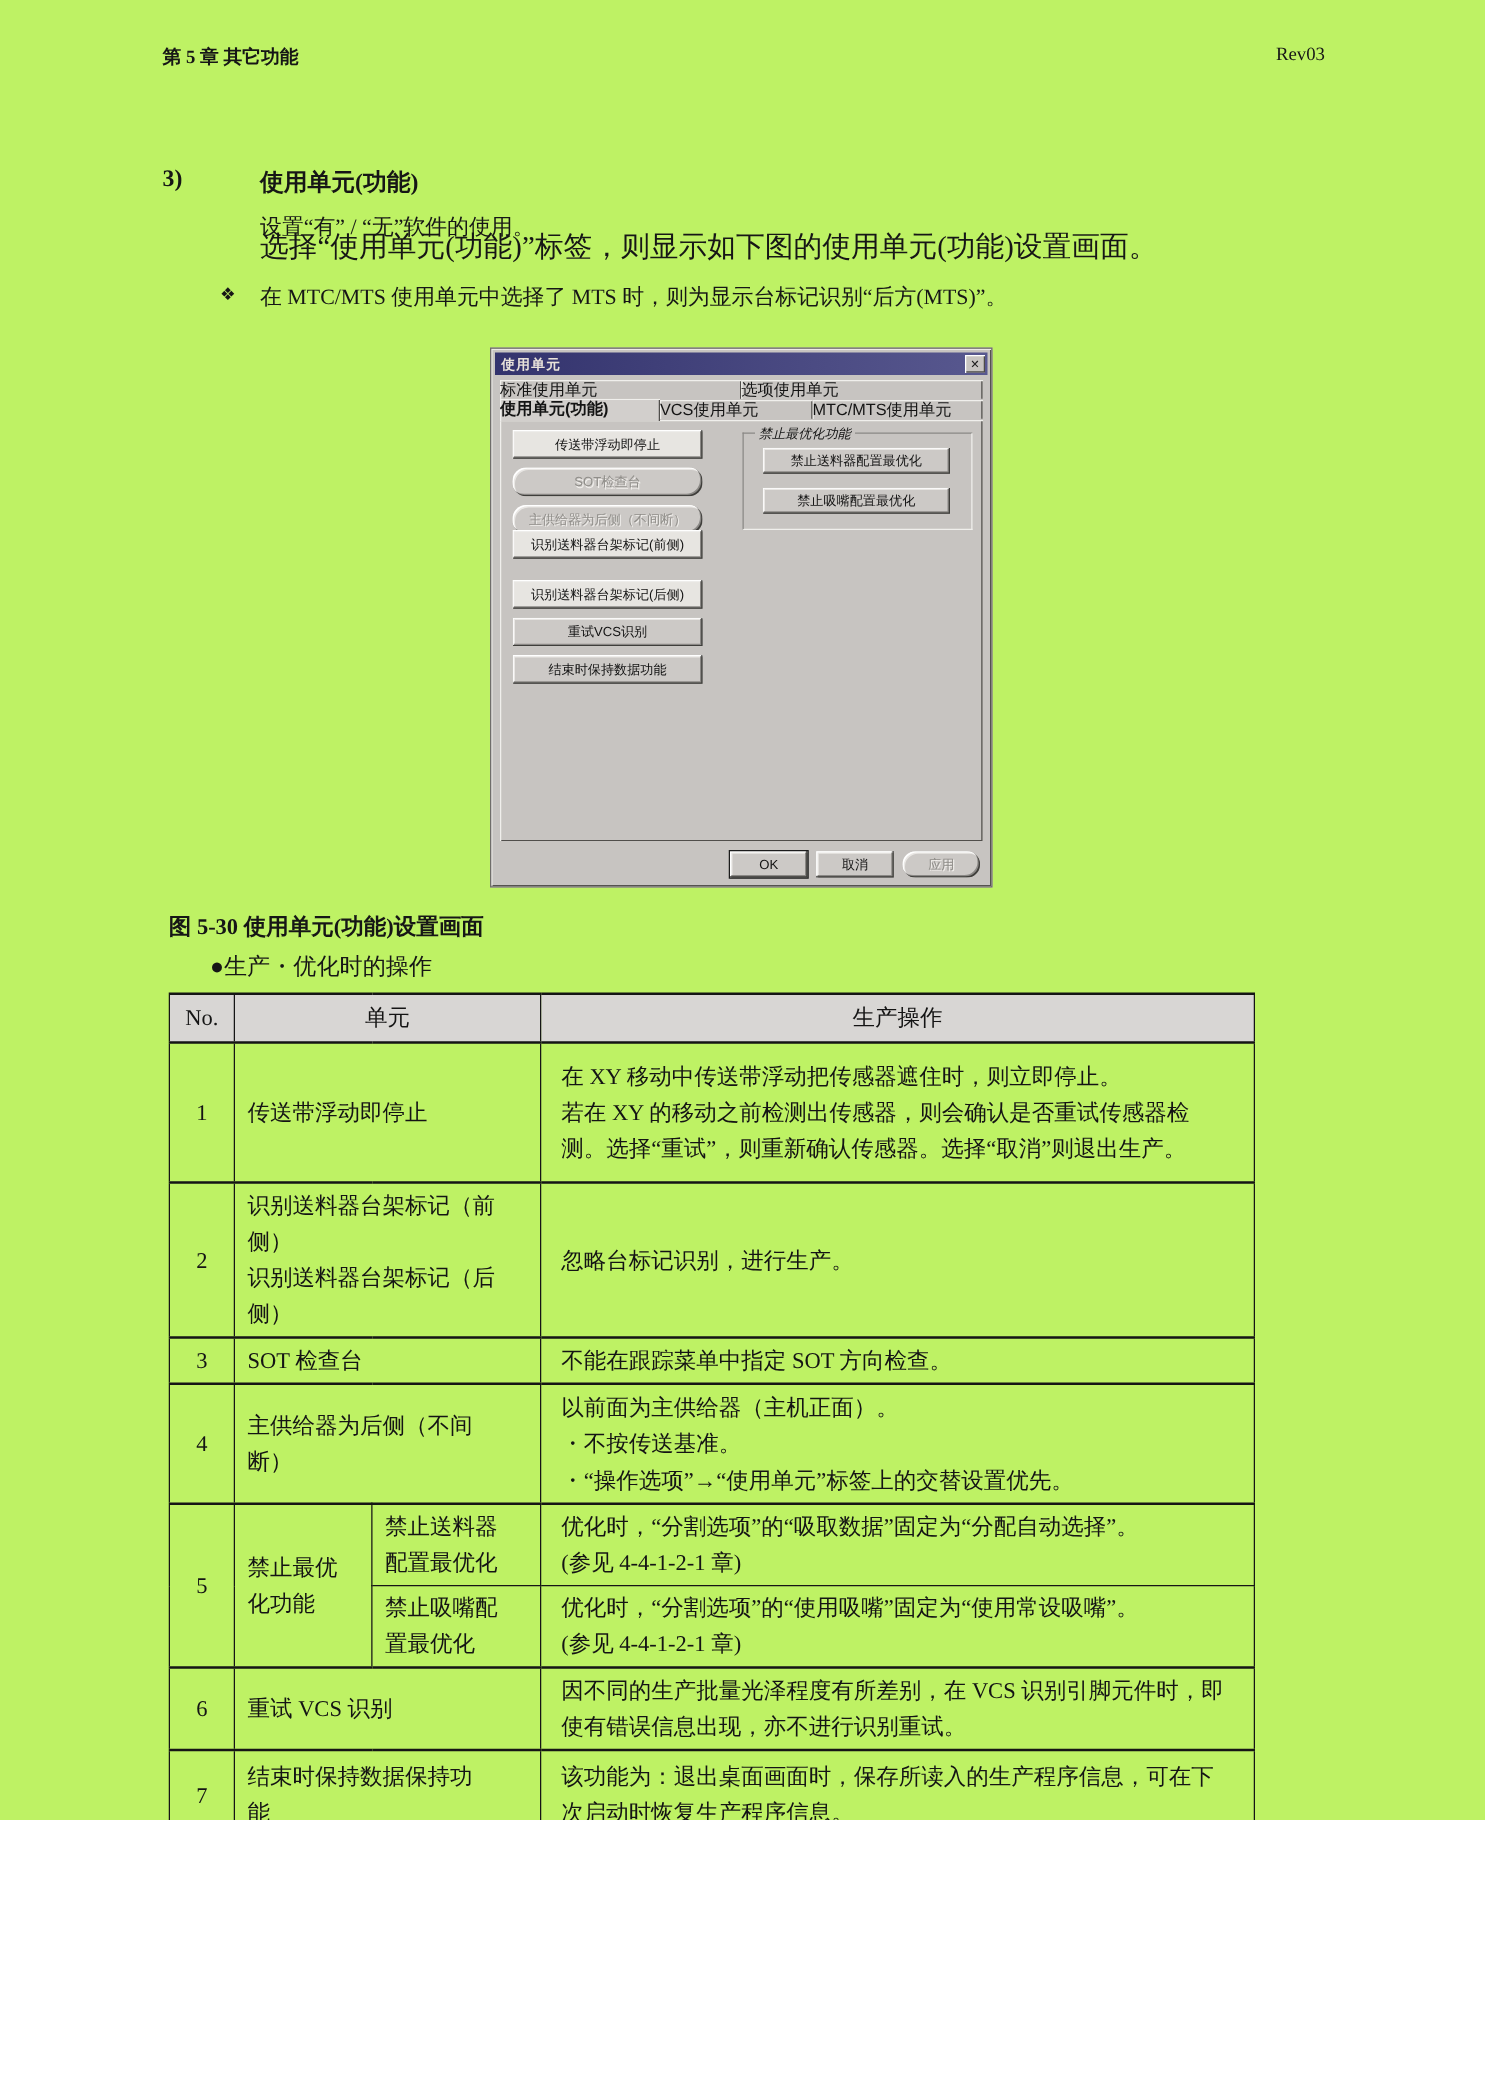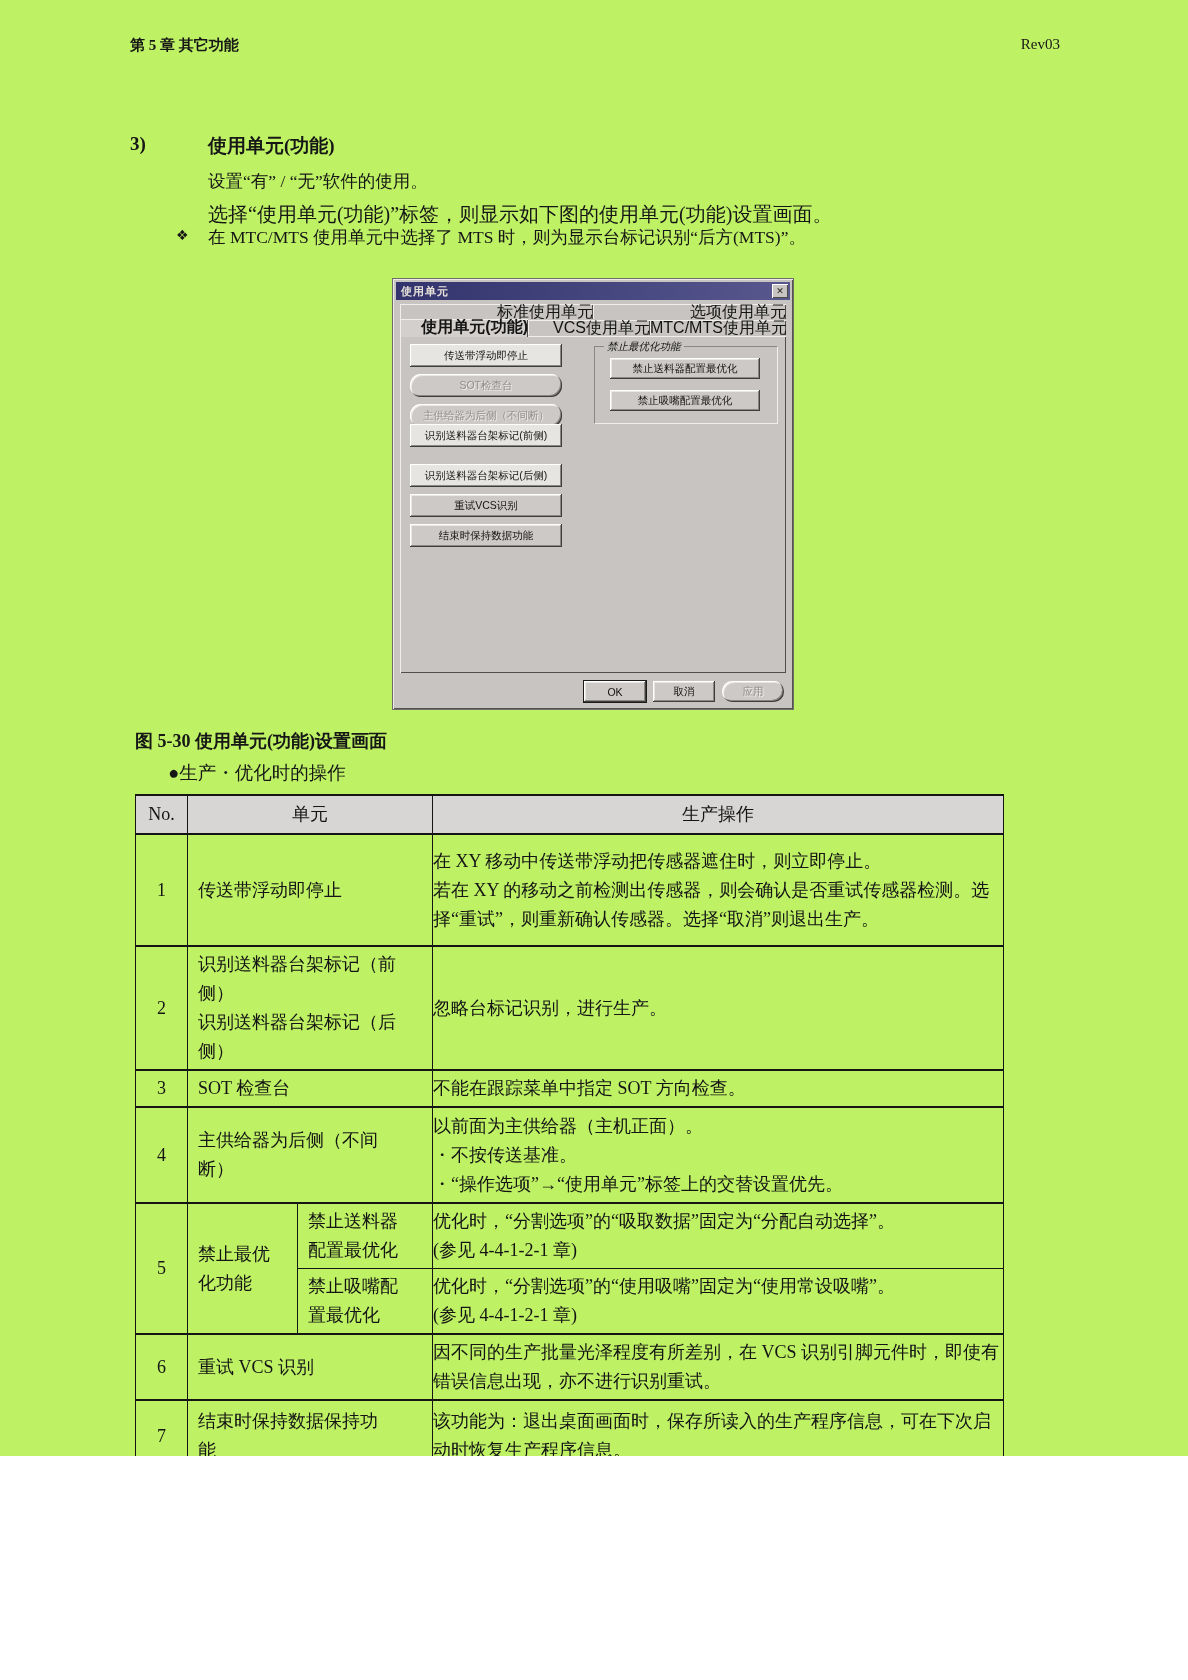--- a/index.html
+++ b/index.html
@@ -9,21 +9,21 @@
   }
 
   
   .doc-header-left  { position:absolute; left:130px; top:36px;  font-size:15px; font-weight:bold; }
   .doc-header-right { position:absolute; right:128px; top:36px; font-size:15px;margin-left:40px; }
 
   
   .sec-num   { position:absolute; left:130px; top:133px; font-size:19px; font-weight:bold; }
   .sec-title { position:absolute; left:208px; top:133px; font-size:19px; font-weight:bold; }
   .sec-line1 { position:absolute; left:208px; top:169px; font-size:17.5px; }
-  .sec-line2 { position:absolute; left:208px; top:201px; font-size:20px; }
+  .sec-line2 { position:absolute; left:208px; top:182px; font-size:23px; }
   .sec-note-marker { position:absolute; left:176px; top:227px; font-size:14px; }
   .sec-note  { position:absolute; left:208px; top:225px; font-size:17.5px; }
 
   
   .dialog {
     position:absolute; left:392px; top:278px; width:400px; height:430px;
     background:#c7c4c1; border:1px solid #6f6d6a;
     box-shadow: inset 1px 1px 0 #eceae7, inset -1px -1px 0 #55534f;
     font-family:"Liberation Sans","DejaVu Sans",sans-serif;
   }
@@ -34,21 +34,21 @@
   }
   .titlebar-text { color:#e9e3da; font-size:11px; font-weight:bold; letter-spacing:1px; }
   .close-btn {
     position:absolute; right:2px; top:2px; width:16px; height:14px; background:#c7c4c1;
     box-shadow: inset 1px 1px 0 #ffffff, inset -1px -1px 0 #4e4c49;
     font-size:9px; line-height:14px; text-align:center; color:#1d1d1d;
   }
   .tab {
     position:absolute; height:15px; background:#c7c4c1; color:#141414;
     box-shadow: inset 1px 1px 0 #f0efec, inset -1px 0 0 #504e4b;
-    font-size:16px; line-height:15px; text-align:right;
+    font-size:13px; line-height:15px; text-align:left;
     overflow:hidden; white-space:nowrap;
   }
   .tab.active { background:#d2cfcc; font-weight:bold; height:18px; z-index:2; }
   .page-area {
     position:absolute; left:7px; top:57px; width:386px; height:337px; background:#c7c4c1;
     box-shadow: inset 1px 1px 0 #f0efec, inset -1px -1px 0 #504e4b;
   }
   .btn {
     background:#ccc9c6; color:#121212; font-size:10.5px;
     display:flex; align-items:center; justify-content:center;
@@ -85,21 +85,21 @@
   .data-table col.c-no   { width:52px; }
   .data-table col.c-u1   { width:110px; }
   .data-table col.c-u2   { width:135px; }
   .data-table col.c-op   { width:571px; }
   .data-table th, .data-table td {
     border:1px solid #151515; border-top:2.5px solid #151515; border-bottom:2.5px solid #151515;
     padding:3px 10px; vertical-align:middle; white-space:pre-line; word-break:break-all;
   }
   .data-table th { background:#d8d6d4; font-weight:normal; text-align:center; padding:4px 6px; }
   .data-table td.no { text-align:center; padding:3px 2px; }
-  .data-table td.op { padding:3px 0; }
+  .data-table td.op { padding:3px 16px; }
   .data-table tr.sub-a td { border-bottom:1px solid #151515; }
   .data-table tr.sub-b td { border-top:1px solid #151515; }
 
   .page-num { position:absolute; left:135px; top:1504px; width:868px; text-align:center; font-size:15px; }
 </style>
 </head>
 <body>
 
 <div class="page">
 

